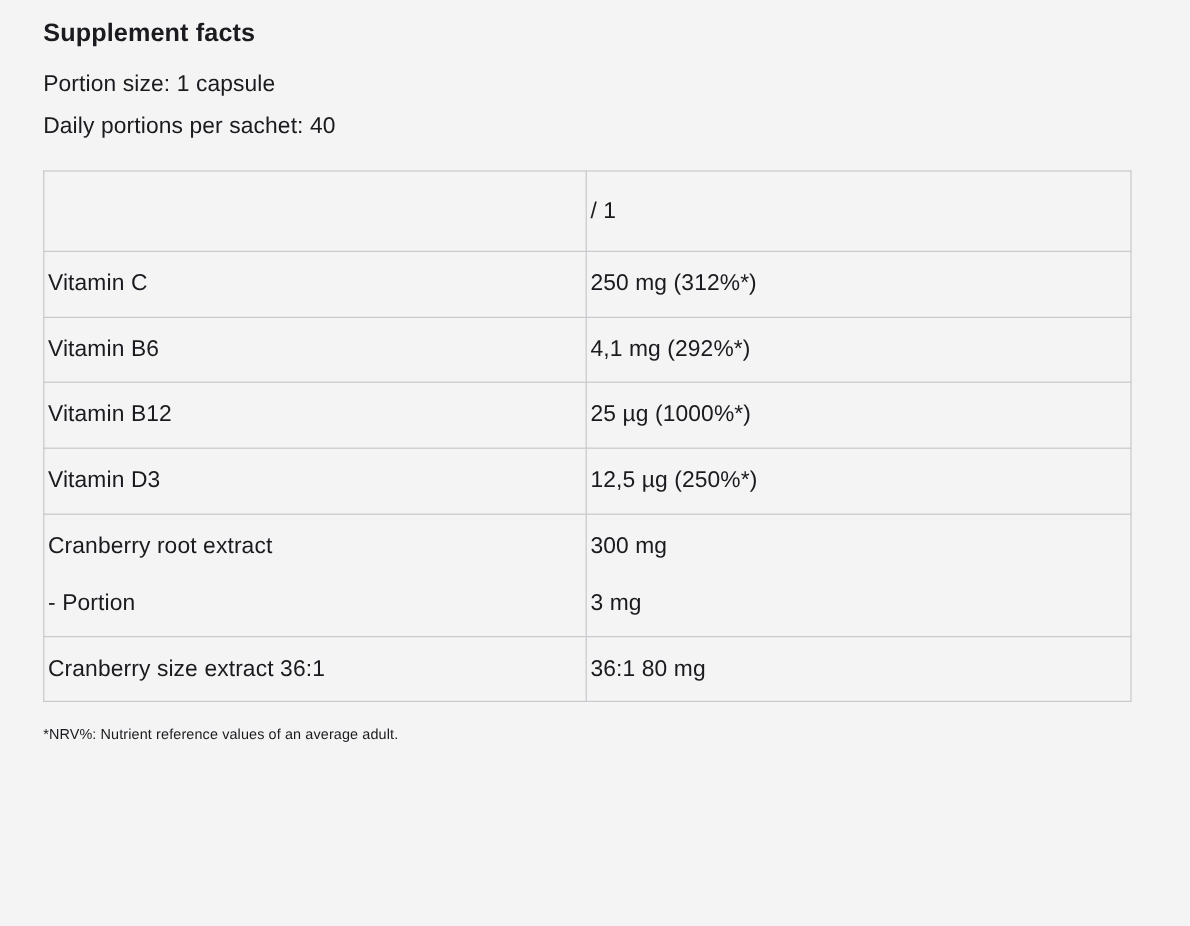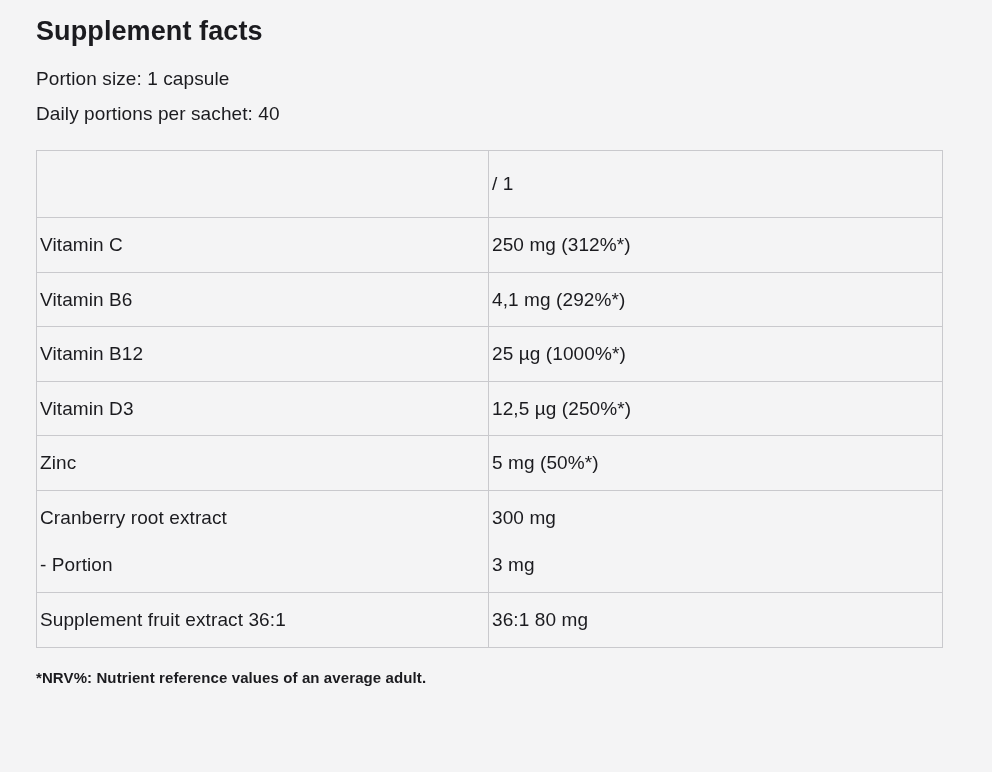--- a/index.html
+++ b/index.html
@@ -14,21 +14,21 @@
     color: #1b1b1f;
     overflow: hidden;
   }
   .page {
     box-sizing: border-box;
     width: 992px;
     height: 772px;
     padding: 14px 50px 0 36px;
   }
   .title {
-    font-size: 27px;
+    font-size: 21px;
     font-weight: bold;
     letter-spacing: 0.1px;
     margin: 0 0 16px 0;
     line-height: 1.3;
   }
   .subline {
     font-size: 19px;
     font-weight: normal;
     line-height: 1.45;
     margin: 6px 0 7px 0;
@@ -58,25 +58,24 @@
     padding-top: 17px;
     padding-bottom: 17px;
   }
   .cell-sub {
     display: block;
   }
   .cell-sub + .cell-sub {
     margin-top: 20px;
   }
   .footnote {
-    font-size: 15px;
+    font-size: 12px;
     line-height: 1.45;
     margin-top: 19px;
     letter-spacing: 0.1px;
-    font-weight: bold;
   }
 </style>
 </head>
 <body>
 
 <div class="page">
 
   <h1 class="title">Supplement facts</h1>
 
   <p class="subline">Portion size: 1 capsule</p>
@@ -104,34 +103,30 @@
       </tr>
       <tr>
         <td>Vitamin B12</td>
         <td>25 µg (1000%*)</td>
       </tr>
       <tr>
         <td>Vitamin D3</td>
         <td>12,5 µg (250%*)</td>
       </tr>
       <tr>
-        <td>Zinc</td>
-        <td>5 mg (50%*)</td>
-      </tr>
-      <tr>
         <td>
           <span class="cell-sub">Cranberry root extract</span>
           <span class="cell-sub">- Portion</span>
         </td>
         <td>
           <span class="cell-sub">300 mg</span>
           <span class="cell-sub">3 mg</span>
         </td>
       </tr>
       <tr>
-        <td>Supplement fruit extract 36:1</td>
+        <td>Cranberry size extract 36:1</td>
         <td>36:1 80 mg</td>
       </tr>
     </tbody>
   </table>
 
   <p class="footnote">*NRV%: Nutrient reference values of an average adult.</p>
 </div>
 
 </body></html>

